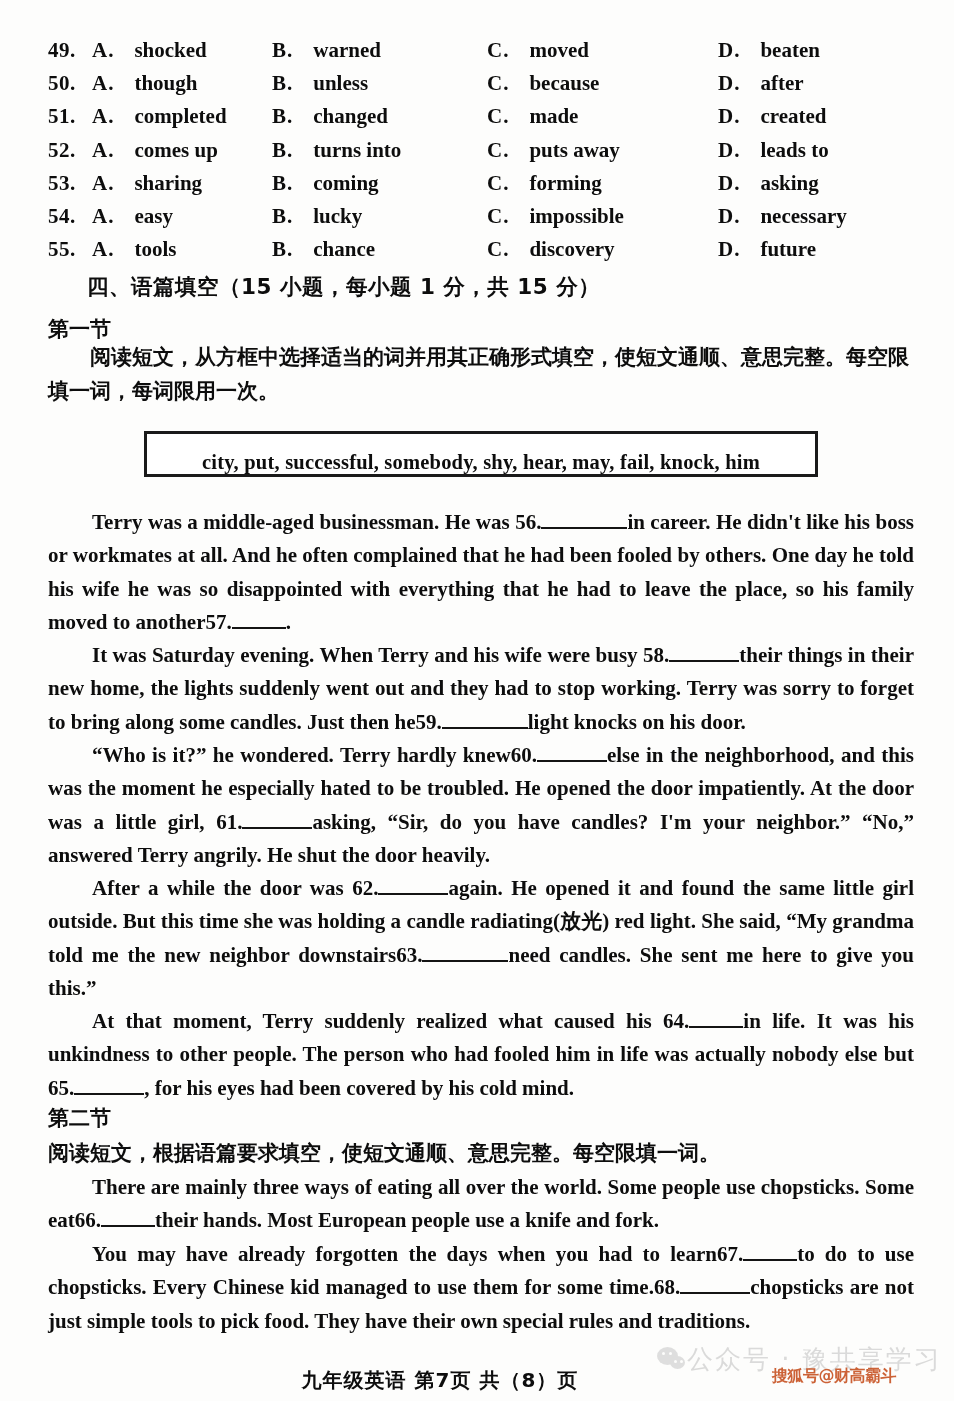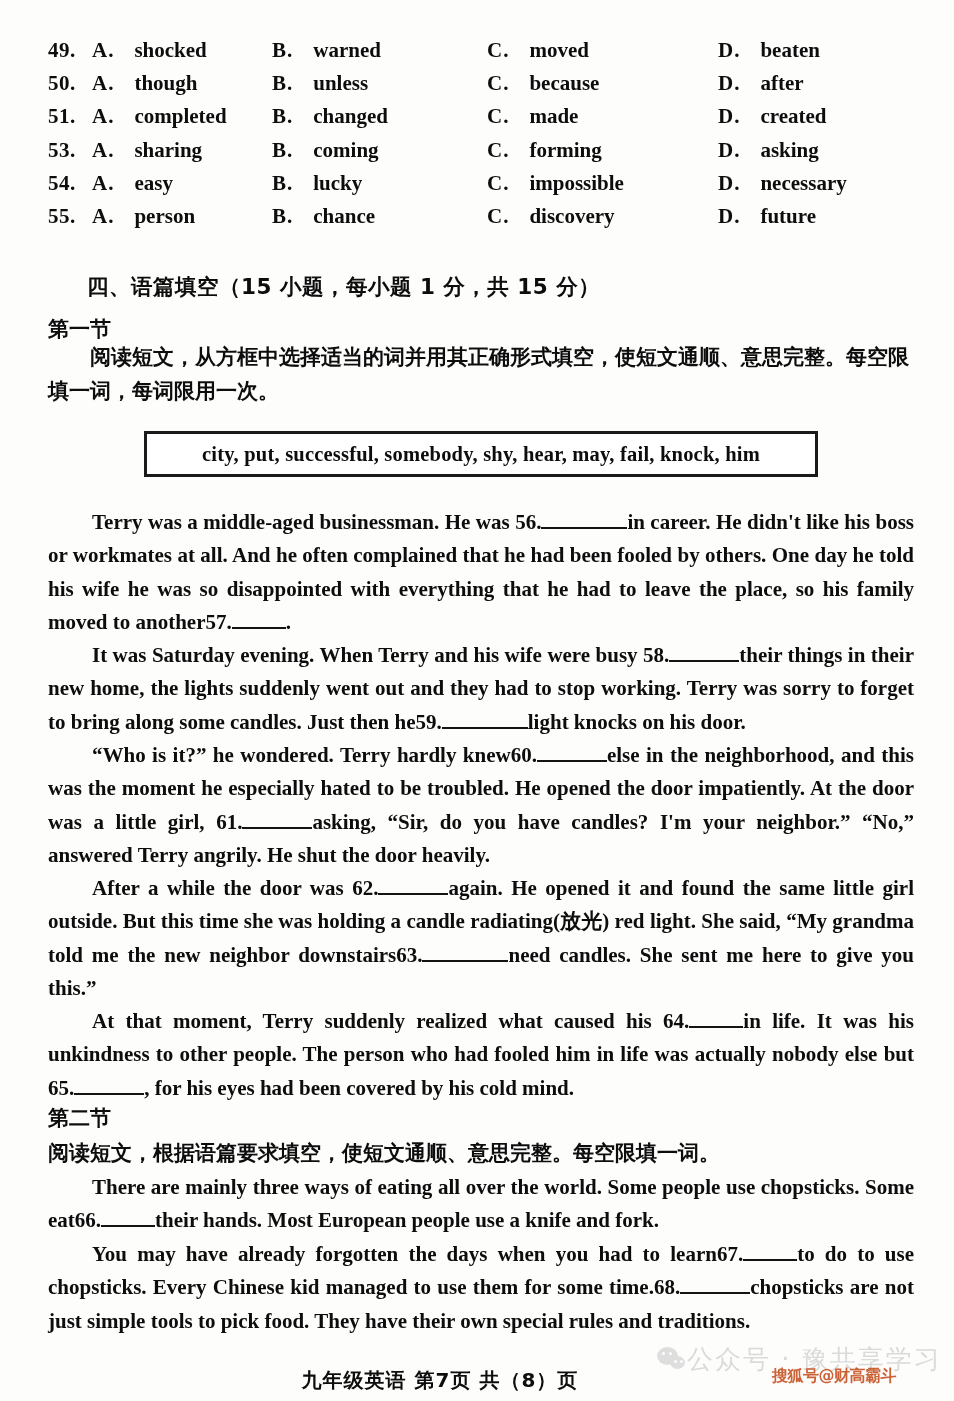--- a/index.html
+++ b/index.html
@@ -88,21 +88,21 @@
   .wordbox {
     position: absolute;
     left: 144px;
     top: 431px;
     width: 674px;
     height: 46px;
     border: 3px solid #1a1a1a;
     box-sizing: border-box;
     background: #ffffff;
     display: flex;
-    align-items: center;
+    align-items: flex-end;
     justify-content: center;
   }
   .wordbox span {
     font-size: 20.5px;
     font-weight: bold;
     letter-spacing: 0.2px;
   }
 
   
   .para {
@@ -223,40 +223,47 @@
     </div>
 
     <div class="mc-row">
       <span class="mc-num">51.</span>
       <span class="mc-opt opt-a"><span class="lt">A.</span><span class="tx">completed</span></span>
       <span class="mc-opt opt-b"><span class="lt">B.</span><span class="tx">changed</span></span>
       <span class="mc-opt opt-c"><span class="lt">C.</span><span class="tx">made</span></span>
       <span class="mc-opt opt-d"><span class="lt">D.</span><span class="tx">created</span></span>
     </div>
 
+    <div class="mc-row">
+      <span class="mc-num">52.</span>
+      <span class="mc-opt opt-a"><span class="lt">A.</span><span class="tx">comes up</span></span>
+      <span class="mc-opt opt-b"><span class="lt">B.</span><span class="tx">turns into</span></span>
+      <span class="mc-opt opt-c"><span class="lt">C.</span><span class="tx">puts away</span></span>
+      <span class="mc-opt opt-d"><span class="lt">D.</span><span class="tx">leads to</span></span>
+    </div>
 
     <div class="mc-row">
       <span class="mc-num">53.</span>
       <span class="mc-opt opt-a"><span class="lt">A.</span><span class="tx">sharing</span></span>
       <span class="mc-opt opt-b"><span class="lt">B.</span><span class="tx">coming</span></span>
       <span class="mc-opt opt-c"><span class="lt">C.</span><span class="tx">forming</span></span>
       <span class="mc-opt opt-d"><span class="lt">D.</span><span class="tx">asking</span></span>
     </div>
 
     <div class="mc-row">
       <span class="mc-num">54.</span>
       <span class="mc-opt opt-a"><span class="lt">A.</span><span class="tx">easy</span></span>
       <span class="mc-opt opt-b"><span class="lt">B.</span><span class="tx">lucky</span></span>
       <span class="mc-opt opt-c"><span class="lt">C.</span><span class="tx">impossible</span></span>
       <span class="mc-opt opt-d"><span class="lt">D.</span><span class="tx">necessary</span></span>
     </div>
 
     <div class="mc-row">
       <span class="mc-num">55.</span>
-      <span class="mc-opt opt-a"><span class="lt">A.</span><span class="tx">person</span></span>
+      <span class="mc-opt opt-a"><span class="lt">A.</span><span class="tx">tools</span></span>
       <span class="mc-opt opt-b"><span class="lt">B.</span><span class="tx">chance</span></span>
       <span class="mc-opt opt-c"><span class="lt">C.</span><span class="tx">discovery</span></span>
       <span class="mc-opt opt-d"><span class="lt">D.</span><span class="tx">future</span></span>
     </div>
 
   </div>
 
   <div class="cn sec-title">四、语篇填空（15 小题，每小题 1 分，共 15 分）</div>
   <div class="cn jie1">第一节</div>
   <div class="cn instr1">阅读短文，从方框中选择适当的词并用其正确形式填空，使短文通顺、意思完整。每空限填一词，每词限用一次。</div>

